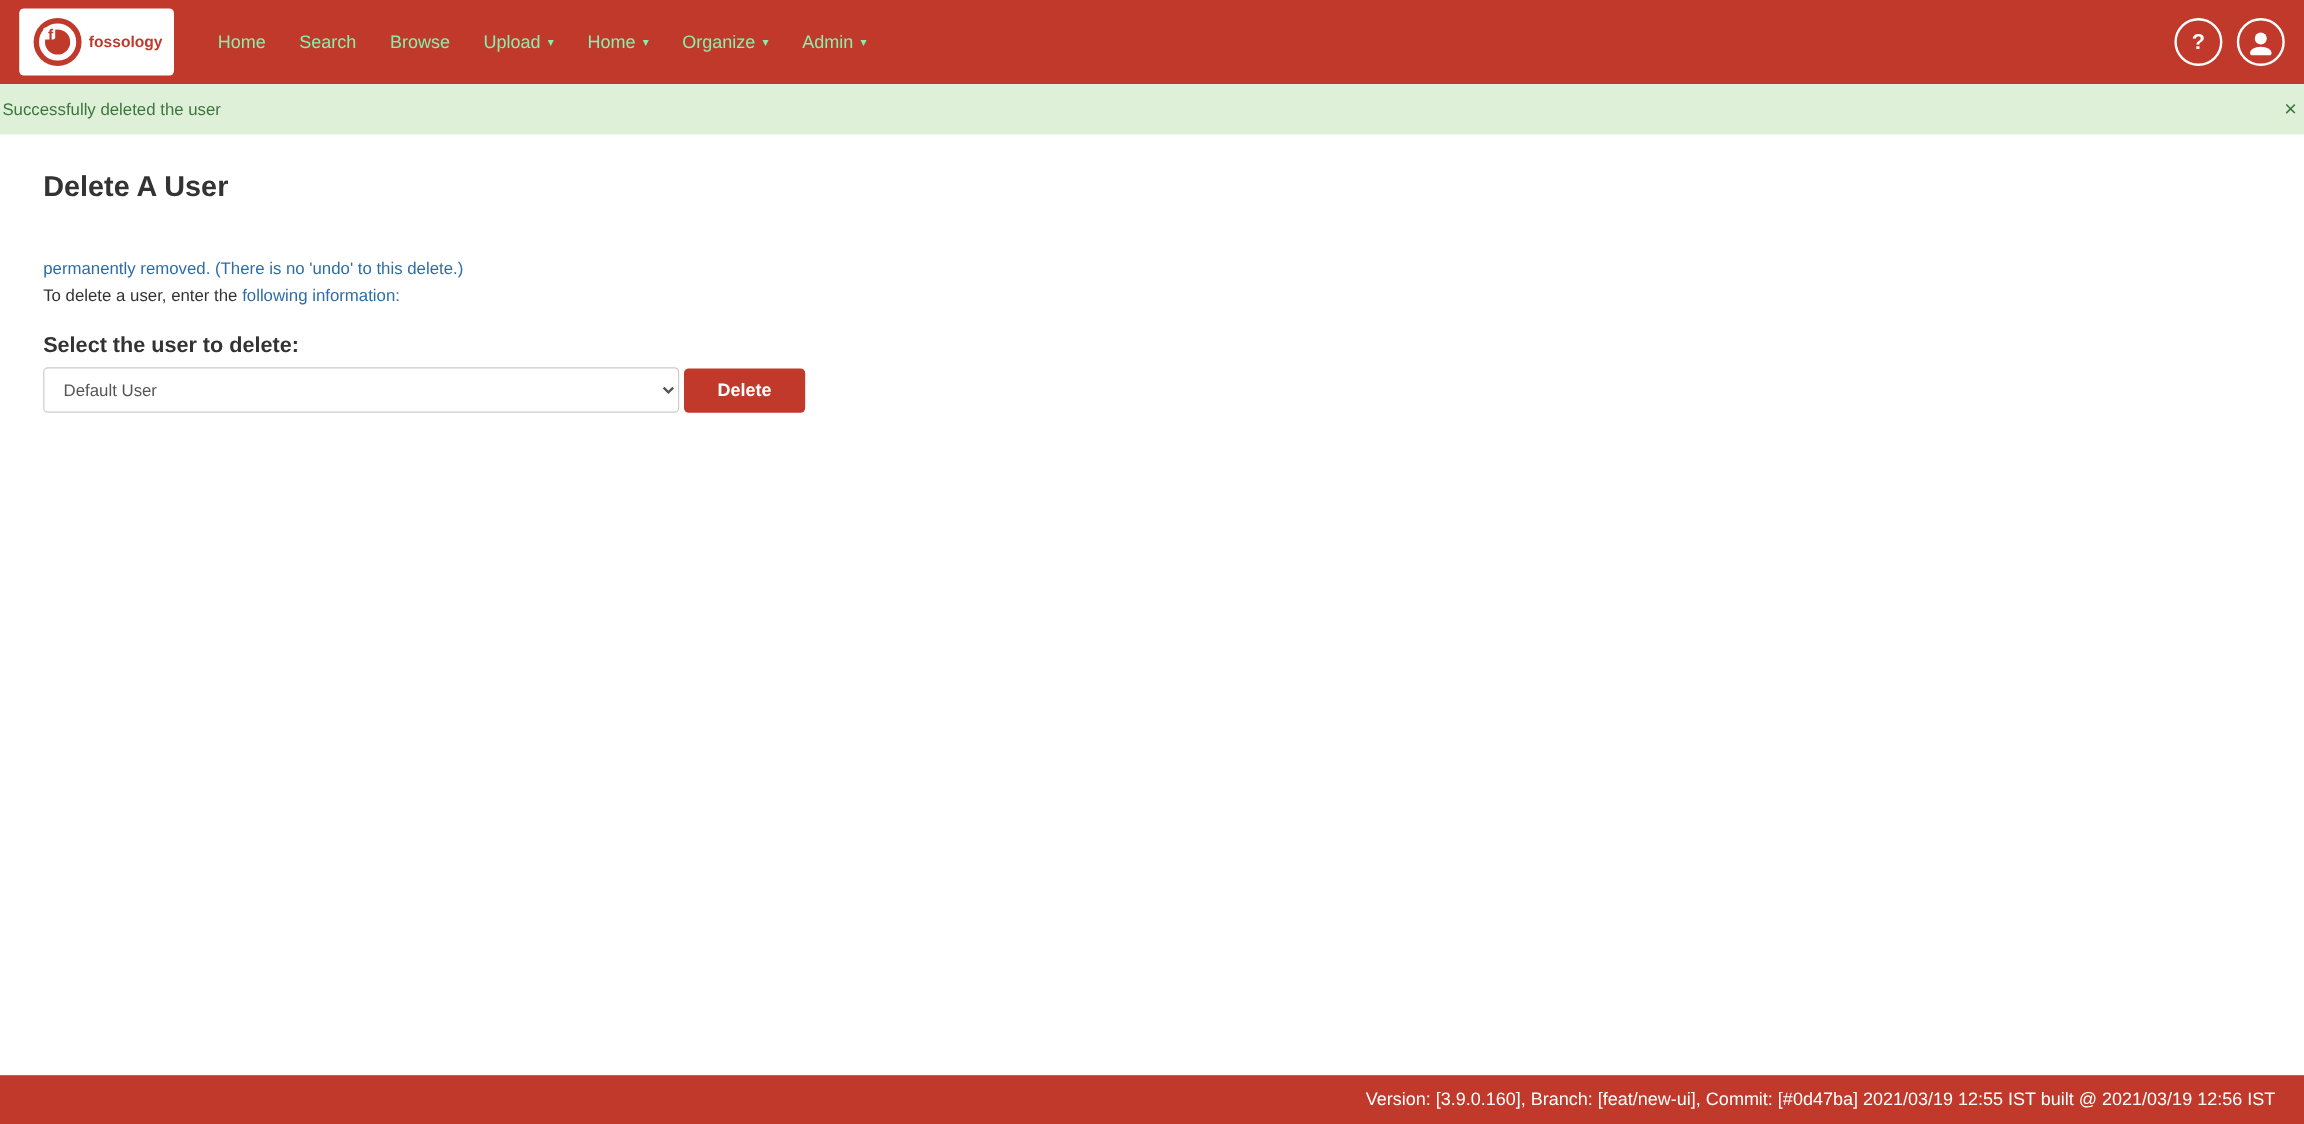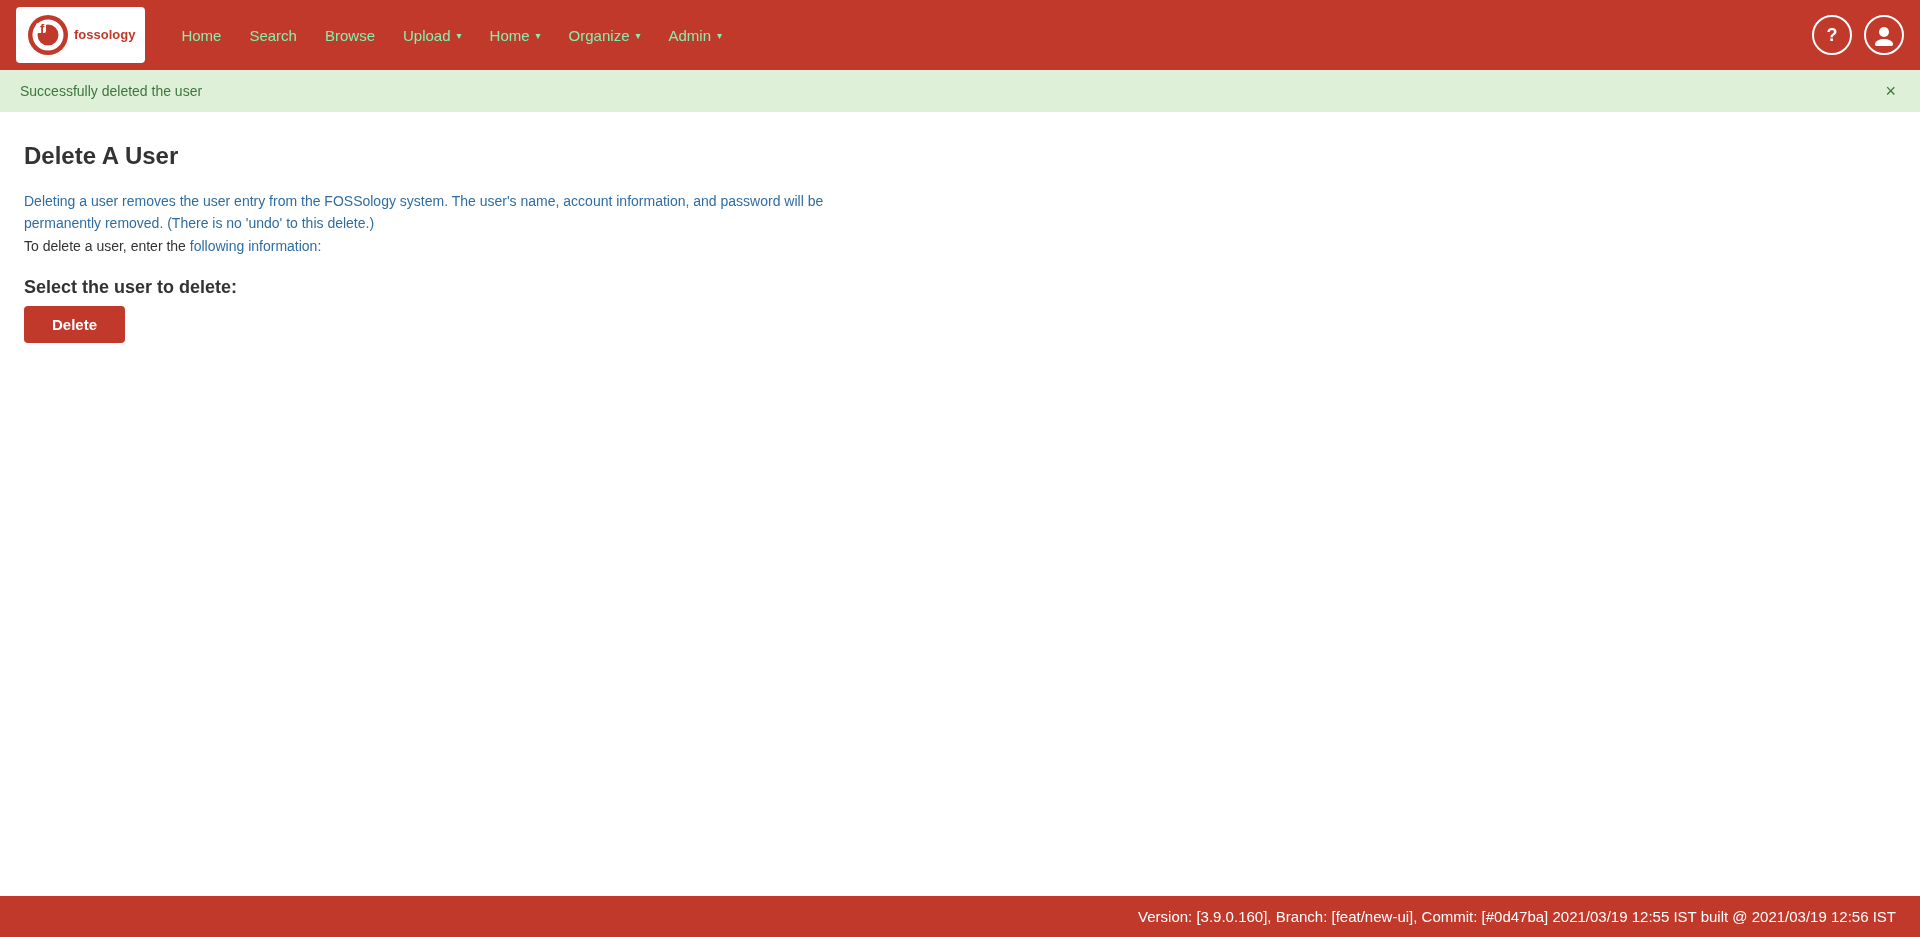--- a/index.html
+++ b/index.html
@@ -84,40 +84,40 @@
       font-weight: bold;
       cursor: pointer;
       background: transparent;
     }
 
     
     .alert-success {
       background-color: #dff0d8;
       border-color: #d6e9c6;
       color: #3c763d;
-      padding: 12px 20px;
+      padding: 12px 2px;
       display: flex;
       align-items: center;
       justify-content: space-between;
       font-size: 14px;
     }
     .alert-close {
       background: none;
       border: none;
       cursor: pointer;
       color: #3c763d;
       font-size: 18px;
       line-height: 1;
       padding: 0 4px;
     }
 
     
     .main-content {
       flex: 1;
-      padding: 30px 24px;
+      padding: 30px 36px;
     }
     .page-title {
       font-size: 24px;
       font-weight: bold;
       color: #333;
       margin-bottom: 20px;
     }
     .description {
       color: #2e6da4;
       font-size: 14px;
@@ -243,29 +243,31 @@
 
 <div class="alert-success">
   <span>Successfully deleted the user</span>
   <button class="alert-close">×</button>
 </div>
 
 <div class="main-content">
   <h1 class="page-title">Delete A User</h1>
 
   <div class="description">
-    <span>Deleting a user removes the user entry from the FOSSology system. The user's name, account information, and password will be</span>
     <br>
     <span>permanently removed. (There is no 'undo' to this delete.)</span>
     <br>
     <span class="black">To delete a user, enter the </span><span>following information:</span>
   </div>
 
   <div class="form-section">
     <label class="form-label">Select the user to delete:</label>
+    <select class="user-select">
+      <option>Default User</option>
+    </select>
 
 
     <button class="delete-btn">Delete</button>
   </div>
 </div>
 
 <footer>
   <span>Version: [3.9.0.160], Branch: [feat/new-ui], Commit: [#0d47ba] 2021/03/19 12:55 IST built @ 2021/03/19 12:56 IST</span>
 </footer>
 

